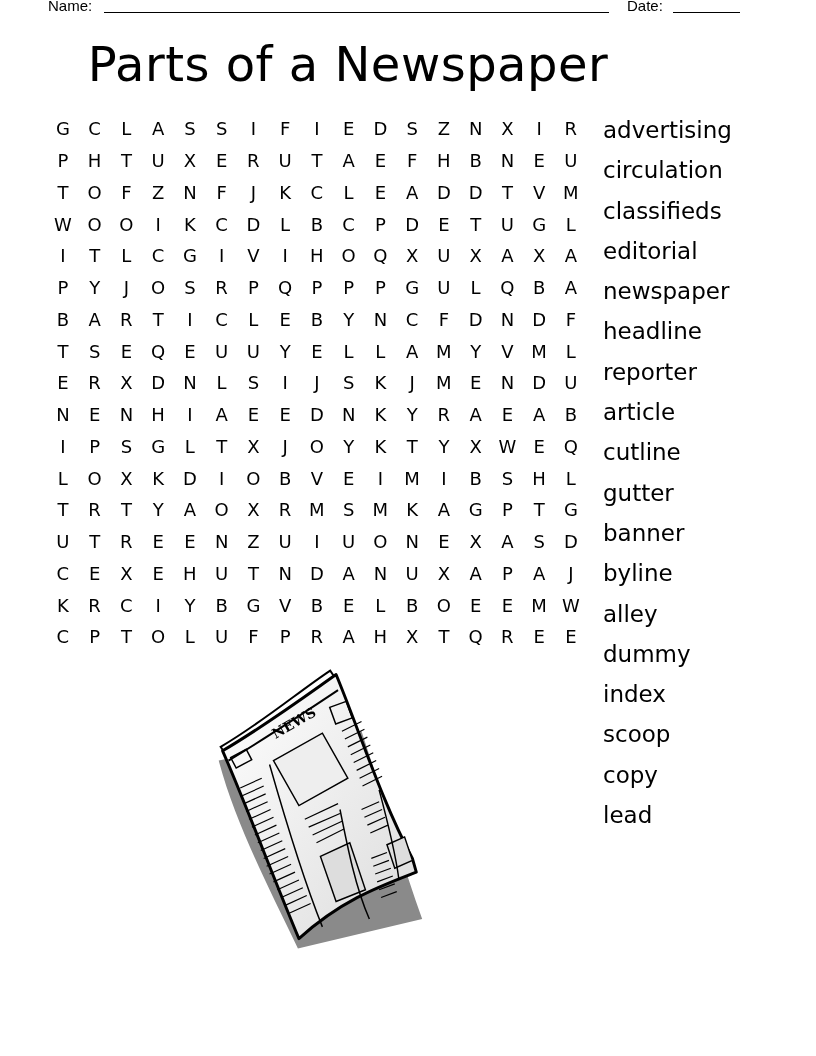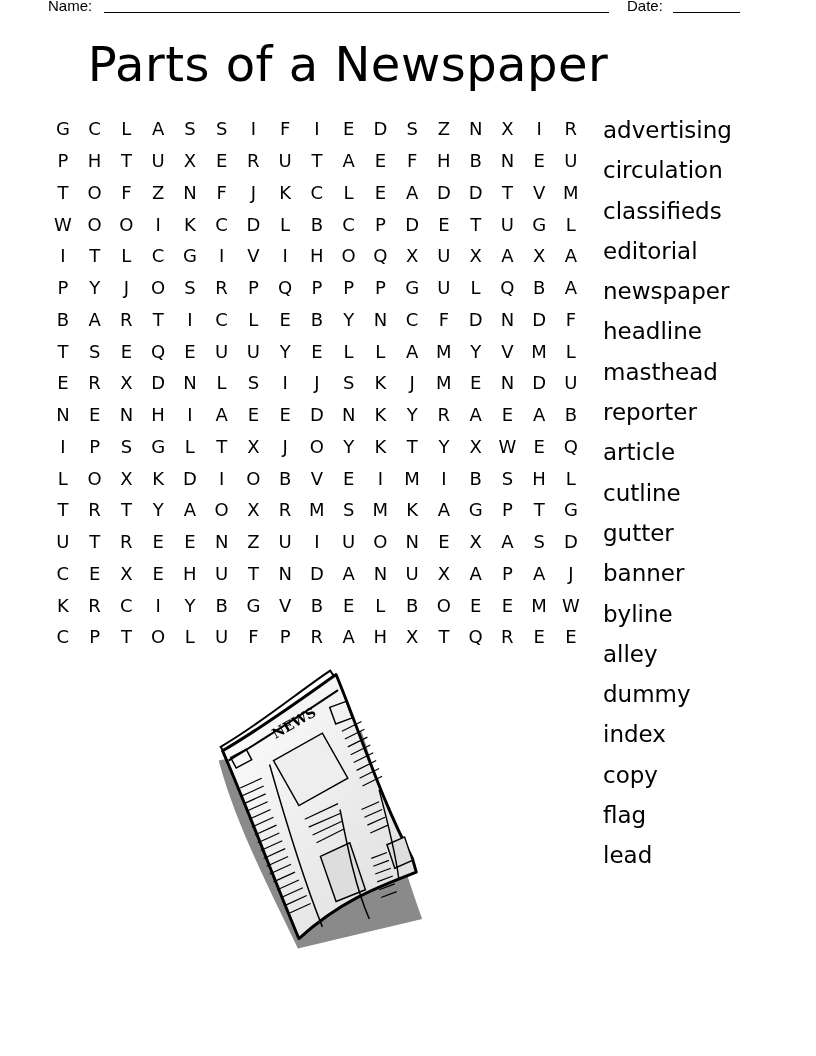--- a/index.html
+++ b/index.html
@@ -324,32 +324,31 @@
     <div class="cell">E</div>
   </div>
 
 <div class="words" id="words">
     <div class="word">advertising</div>
     <div class="word">circulation</div>
     <div class="word">classifieds</div>
     <div class="word">editorial</div>
     <div class="word">newspaper</div>
     <div class="word">headline</div>
-    <div class="word">masthead</div>
     <div class="word">reporter</div>
     <div class="word">article</div>
     <div class="word">cutline</div>
     <div class="word">gutter</div>
     <div class="word">banner</div>
     <div class="word">byline</div>
     <div class="word">alley</div>
     <div class="word">dummy</div>
     <div class="word">index</div>
+    <div class="word">scoop</div>
     <div class="word">copy</div>
-    <div class="word">flag</div>
     <div class="word">lead</div>
   </div>
 
 <svg class="clipart" viewBox="0 0 230 300" xmlns="http://www.w3.org/2000/svg">
   <defs>
     <linearGradient id="pg" x1="0" y1="0" x2="1" y2="1">
       <stop offset="0" stop-color="#ffffff"></stop>
       <stop offset="1" stop-color="#dcdcdc"></stop>
     </linearGradient>
   </defs>

